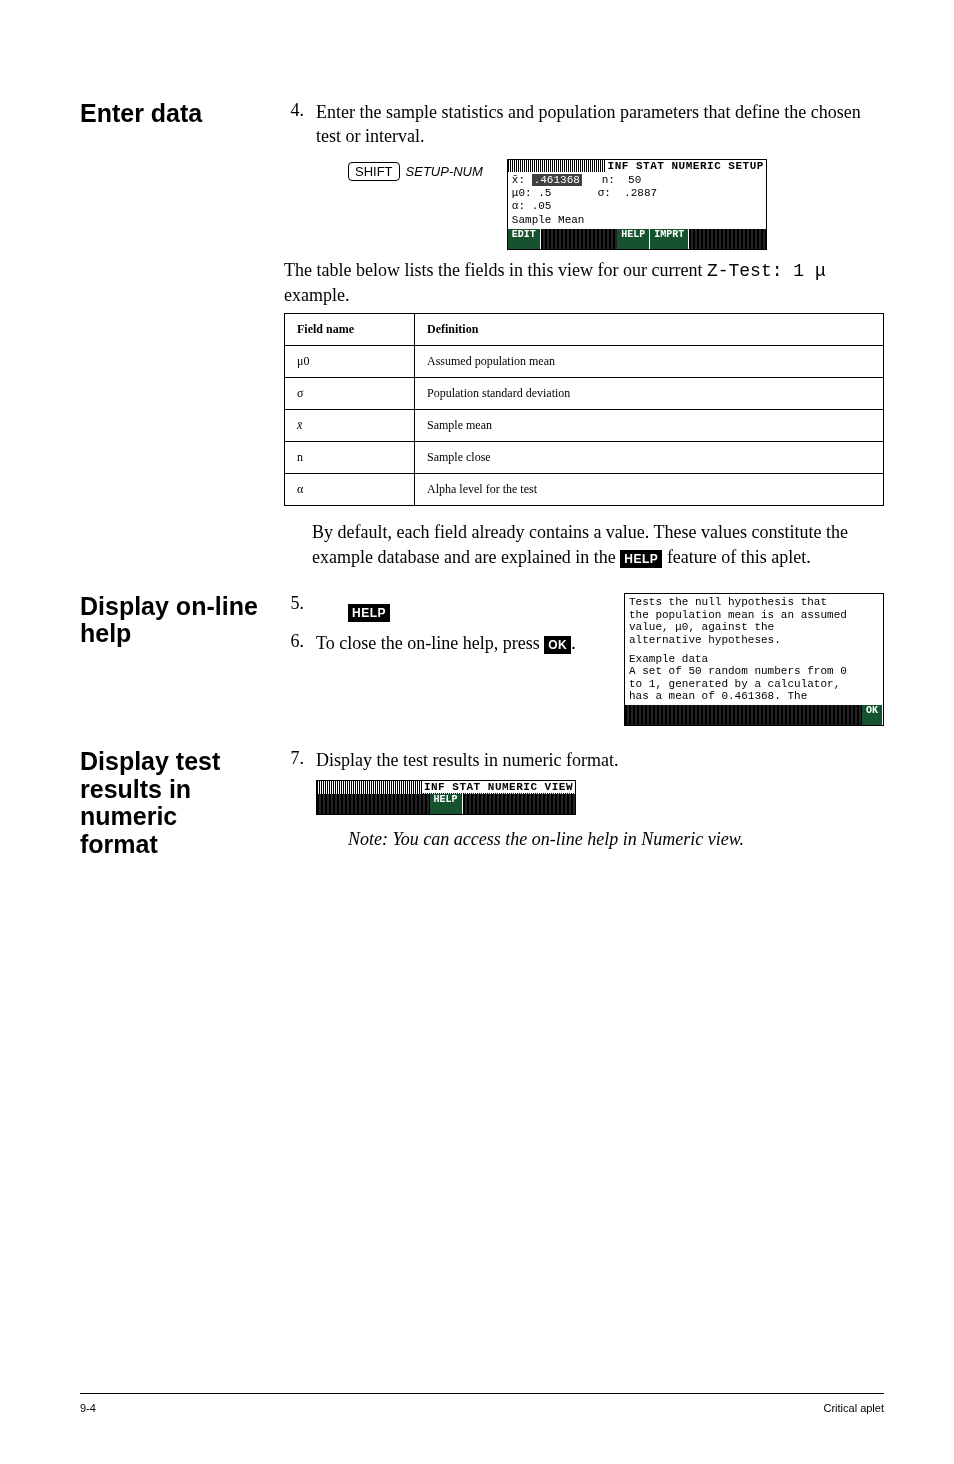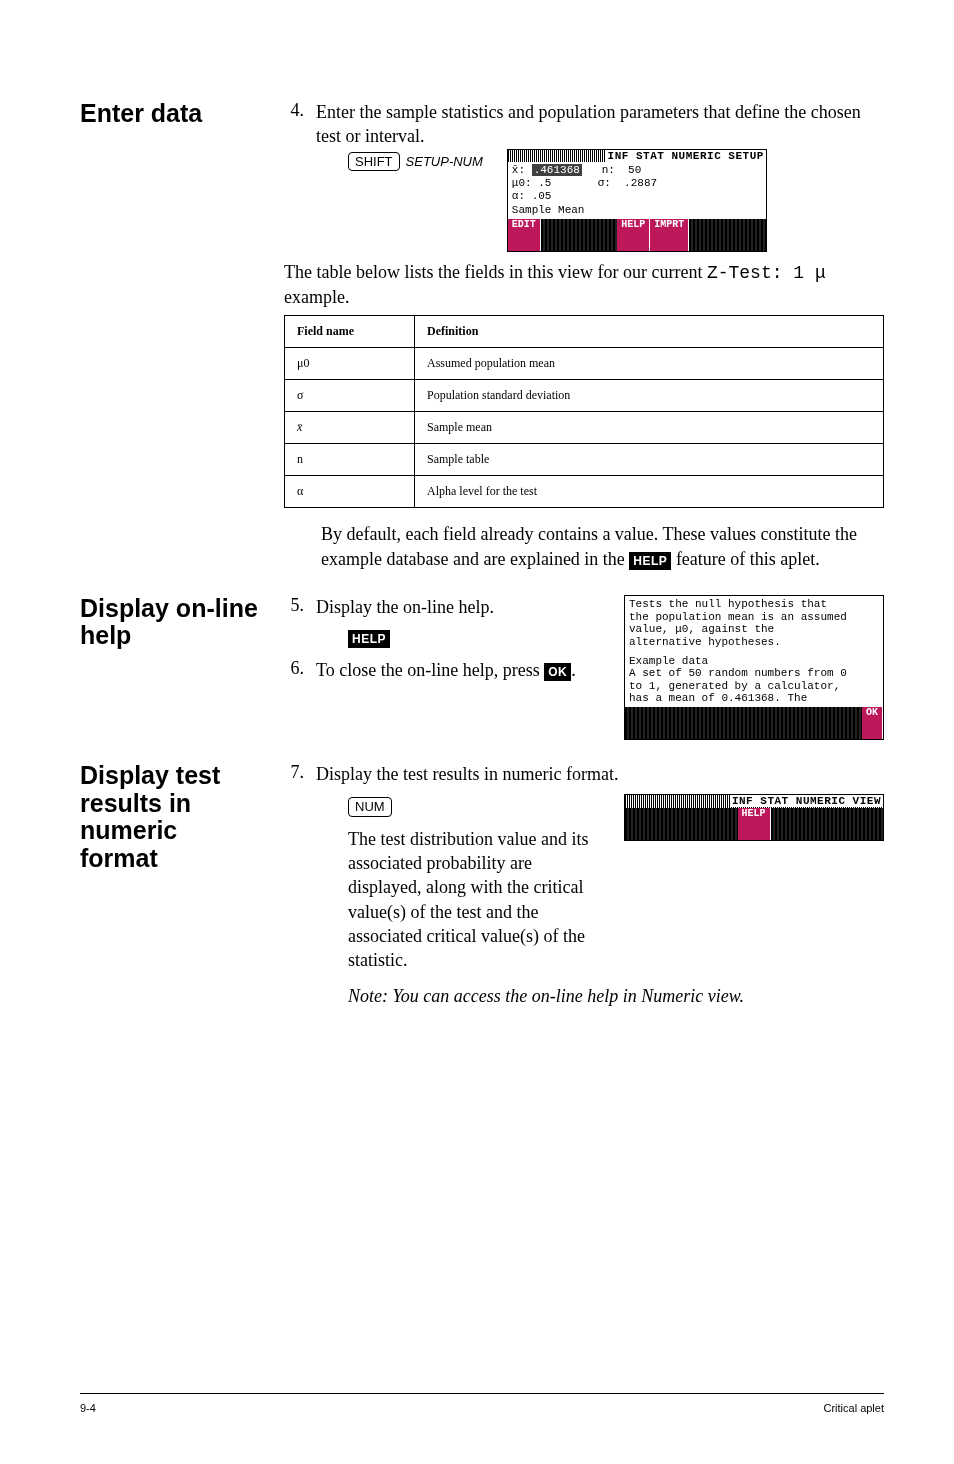--- a/index.html
+++ b/index.html
@@ -60,32 +60,32 @@
   .screen-title {
     background: repeating-linear-gradient(90deg,#000 0,#000 1px,#fff 1px,#fff 2px);
     text-align: right;
     font-size: 11px;
     font-weight: 700;
     letter-spacing: 0.5px;
   }
   .screen-title span { background:#fff; padding:0 2px; }
   .screen-body { padding: 2px 4px; }
   .screen-bottom {
-    background:#be185d;
+    background:#14532d;
     color:#fff;
     font-size:10px;
-    height:32px;
+    height:20px;
     display:flex;
   }
   .sb-item { border-right:1px solid #fff; padding:0 4px; font-weight:700; }
   .sb-spacer { flex:1; background:repeating-linear-gradient(90deg,#000 0,#000 2px,#222 2px,#222 4px); }
   .hl { background:#404040; color:#fff; padding:0 2px; }
   .indent { margin-left: 32px; }
   .para { font-size: 18px; line-height: 1.35; }
-  .para-indent { margin-left: 37px; margin-top: 10px; margin-bottom: 14px; }
+  .para-indent { margin-left: 28px; margin-top: 10px; margin-bottom: 14px; }
   table.deftable {
     border-collapse: collapse;
     width: 100%;
     margin: 6px 0 14px 0;
   }
   table.deftable th, table.deftable td {
     border: 1px solid #000;
     padding: 8px 12px;
     text-align: left;
     font-size: 12px;
@@ -113,21 +113,21 @@
 
 <div class="row">
   <div class="side-col">
     <div class="section-heading">Enter data</div>
   </div>
   <div class="main-col">
     <div class="num-item">
       <div class="step-num">4.</div>
       <div class="step-body">
         <div class="para">Enter the sample statistics and population parameters that define the chosen test or interval.</div>
-        <div class="two-col" style="">
+        <div class="two-col" style="margin-top:10px;">
           <div class="left indent" style="flex:0 0 auto;">
             <span class="keycap">SHIFT</span><span class="keycap keycap-italic">SETUP-NUM</span>
           </div>
           <div class="right">
             <div class="screen">
               <div class="screen-title"><span>INF STAT NUMERIC SETUP</span></div>
               <div class="screen-body">
                 <div><span>x̄:</span> <span class="hl">.461368</span> &nbsp; <span>n:</span> &nbsp;<span>50</span></div>
                 <div><span>μ0:</span> <span>.5</span> &nbsp;&nbsp;&nbsp;&nbsp;&nbsp; <span>σ:</span> &nbsp;<span>.2887</span></div>
                 <div><span>α:</span> <span>.05</span></div>
@@ -163,21 +163,21 @@
       <tr>
             <td>σ</td>
             <td>Population standard deviation</td>
           </tr>
       <tr>
             <td class="ital">x̄</td>
             <td>Sample mean</td>
           </tr>
       <tr>
             <td>n</td>
-            <td>Sample table</td>
+            <td>Sample close</td>
           </tr>
       <tr>
             <td>α</td>
             <td>Alpha level for the test</td>
           </tr>
     </tbody>
       </table>
 
     <div class="para para-indent">
       <span>By default, each field already contains a value. These values constitute the example database and are explained in the </span><span class="soft-key">HELP</span><span> feature of this aplet.</span>
@@ -188,21 +188,20 @@
 <div class="row" style="margin-top:10px;">
   <div class="side-col">
     <div class="section-heading">Display on-line help</div>
   </div>
   <div class="main-col">
     <div class="two-col">
       <div class="left">
         <div class="num-item">
           <div class="step-num">5.</div>
           <div class="step-body">
-            <div class="para">Display the on-line help.</div>
             <div style="margin:6px 0 0 32px;"><span class="soft-key">HELP</span></div>
           </div>
         </div>
         <div class="num-item">
           <div class="step-num">6.</div>
           <div class="step-body">
             <span class="para">To close the on-line help, press </span><span class="soft-key">OK</span><span class="para">.</span>
           </div>
         </div>
       </div>
@@ -232,24 +231,20 @@
 <div class="row" style="margin-top:22px;">
   <div class="side-col">
     <div class="section-heading">Display test results in numeric format</div>
   </div>
   <div class="main-col">
     <div class="num-item">
       <div class="step-num">7.</div>
       <div class="step-body">
         <div class="para">Display the test results in numeric format.</div>
         <div class="two-col" style="margin-top:8px;">
-          <div class="left" style="flex:1;">
-            <div style="margin:0 0 8px 32px;"><span class="keycap">NUM</span></div>
-            <div class="para" style="margin-left:32px;">The test distribution value and its associated probability are displayed, along with the critical value(s) of the test and the associated critical value(s) of the statistic.</div>
-          </div>
           <div class="right">
             <div class="screen screen2">
               <div class="screen-title"><span>INF STAT NUMERIC VIEW</span></div>
               <div class="screen-bottom">
                 <div class="sb-spacer"></div>
                 <div class="sb-item">HELP</div>
                 <div class="sb-spacer"></div>
               </div>
             </div>
           </div>

